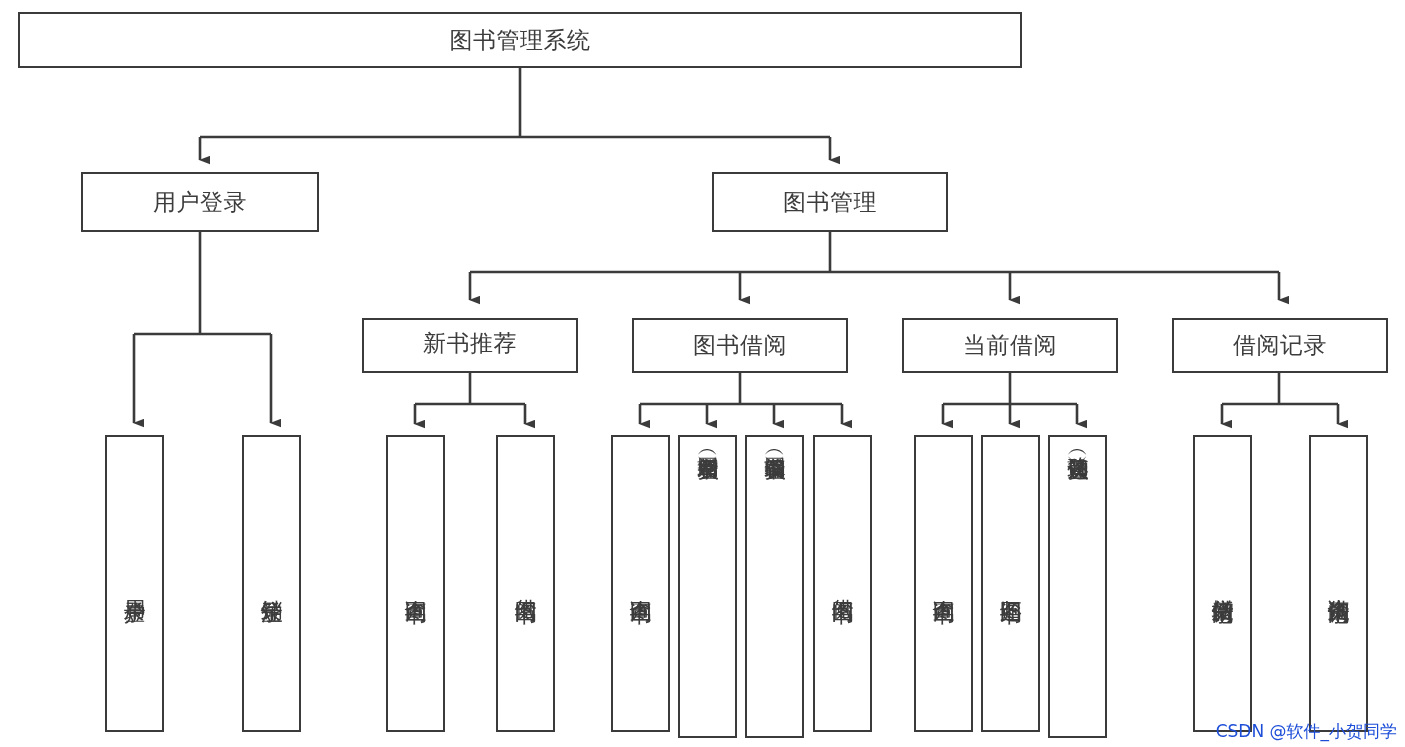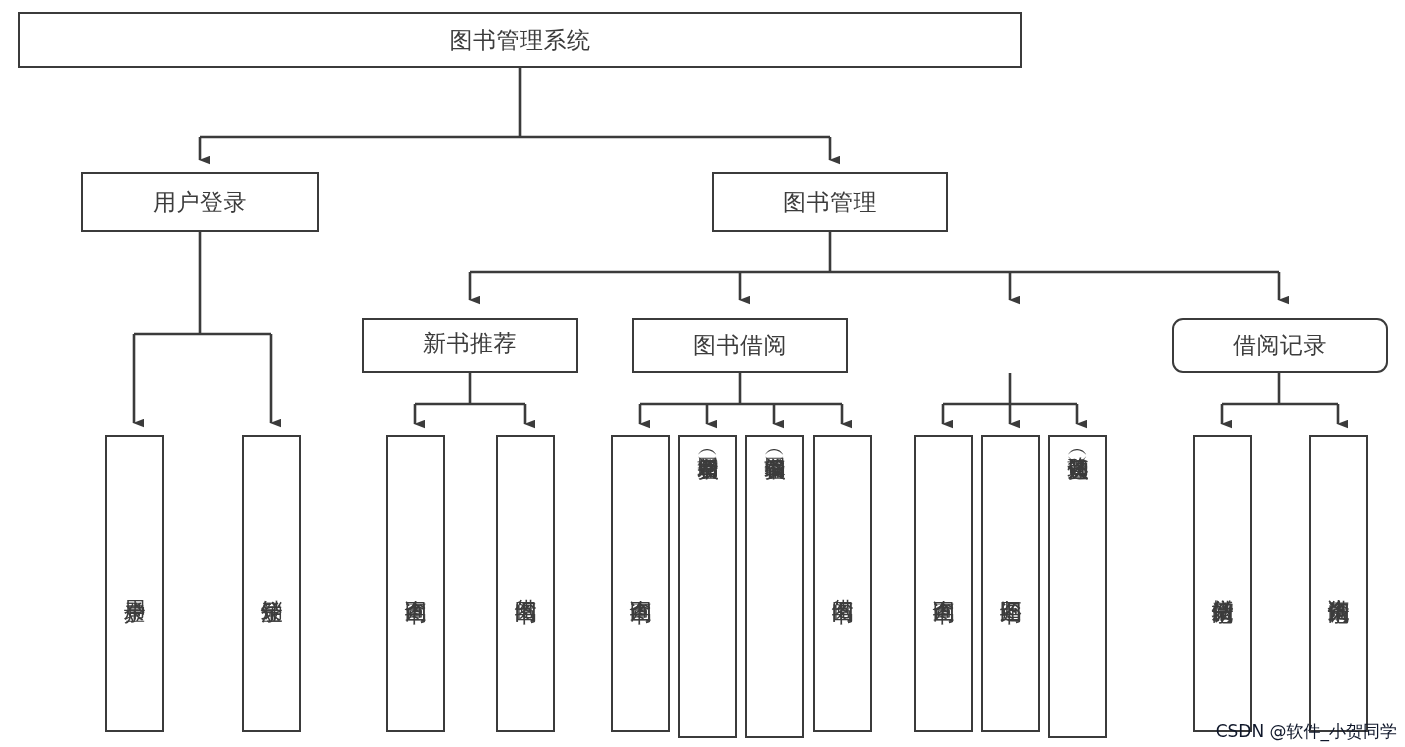--- a/index.html
+++ b/index.html
@@ -69,21 +69,21 @@
   .node.vert.tall .label {
     font-size: 21px;
     line-height: 1.1;
     letter-spacing: 0.5px;
   }
   #watermark {
     position: absolute;
     right: 8px;
     bottom: 4px;
     font-size: 17px;
-    color: #0f172a;
+    color: #1d4ed8;
     white-space: nowrap;
     z-index: 5;
     font-family: "DejaVu Sans", "Liberation Sans", sans-serif;
   }
 </style>
 </head>
 <body>
 
 <div id="canvas">
 
@@ -148,21 +148,24 @@
   <div class="node horiz" style="left:712px; top:172px; width:236px; height:60px;justify-content:center;">
     <span class="label">图书管理</span>
   </div>
 
   <div class="node horiz" style="left:362px; top:318px; width:216px; height:55px;font-family:Liberation Mono, monospace;">
     <span class="label">新书推荐</span>
   </div>
   <div class="node horiz" style="left:632px; top:318px; width:216px; height:55px;">
     <span class="label">图书借阅</span>
   </div>
-  <div class="node horiz" style="left:1172px; top:318px; width:216px; height:55px;border-radius:11px;">
+  <div class="node horiz" style="left:902px; top:318px; width:216px; height:55px;">
+    <span class="label">当前借阅</span>
+  </div>
+  <div class="node horiz" style="left:1172px; top:318px; width:216px; height:55px;">
     <span class="label">借阅记录</span>
   </div>
 
   <div class="node vert" style="left:105px; top:435px; width:59px; height:297px;">
     <span class="label">用户登录</span>
   </div>
   <div class="node vert" style="left:242px; top:435px; width:59px; height:297px;">
     <span class="label">注销登录</span>
   </div>
 

